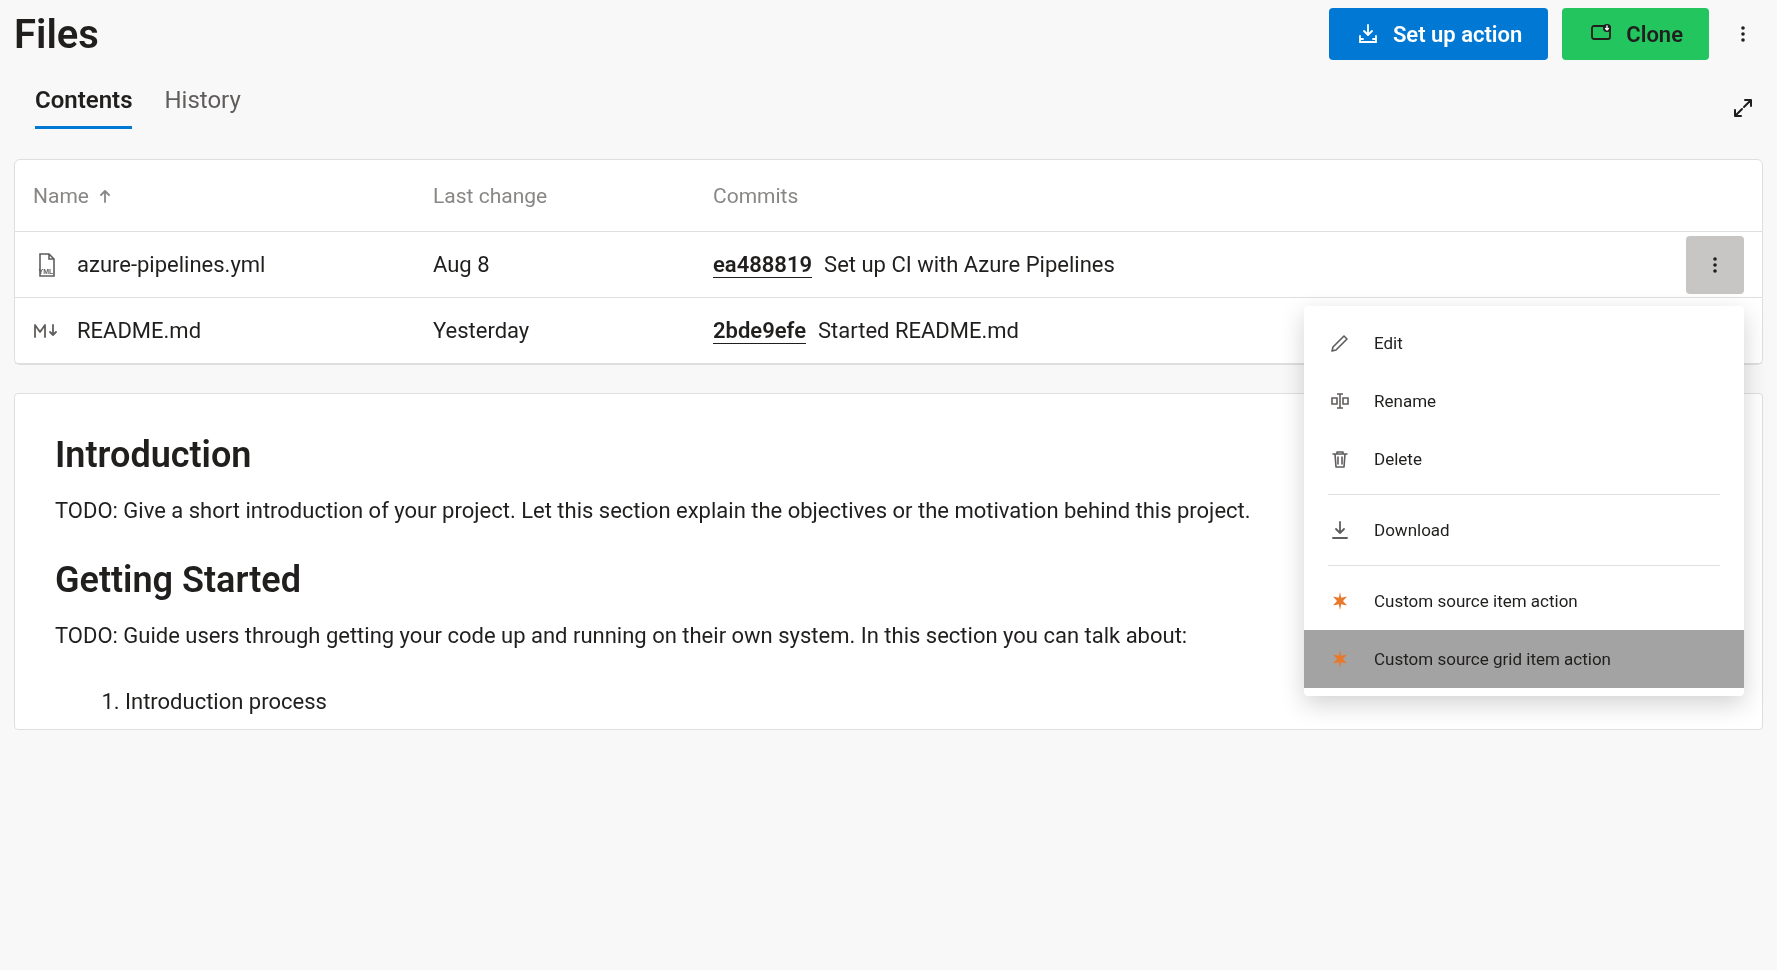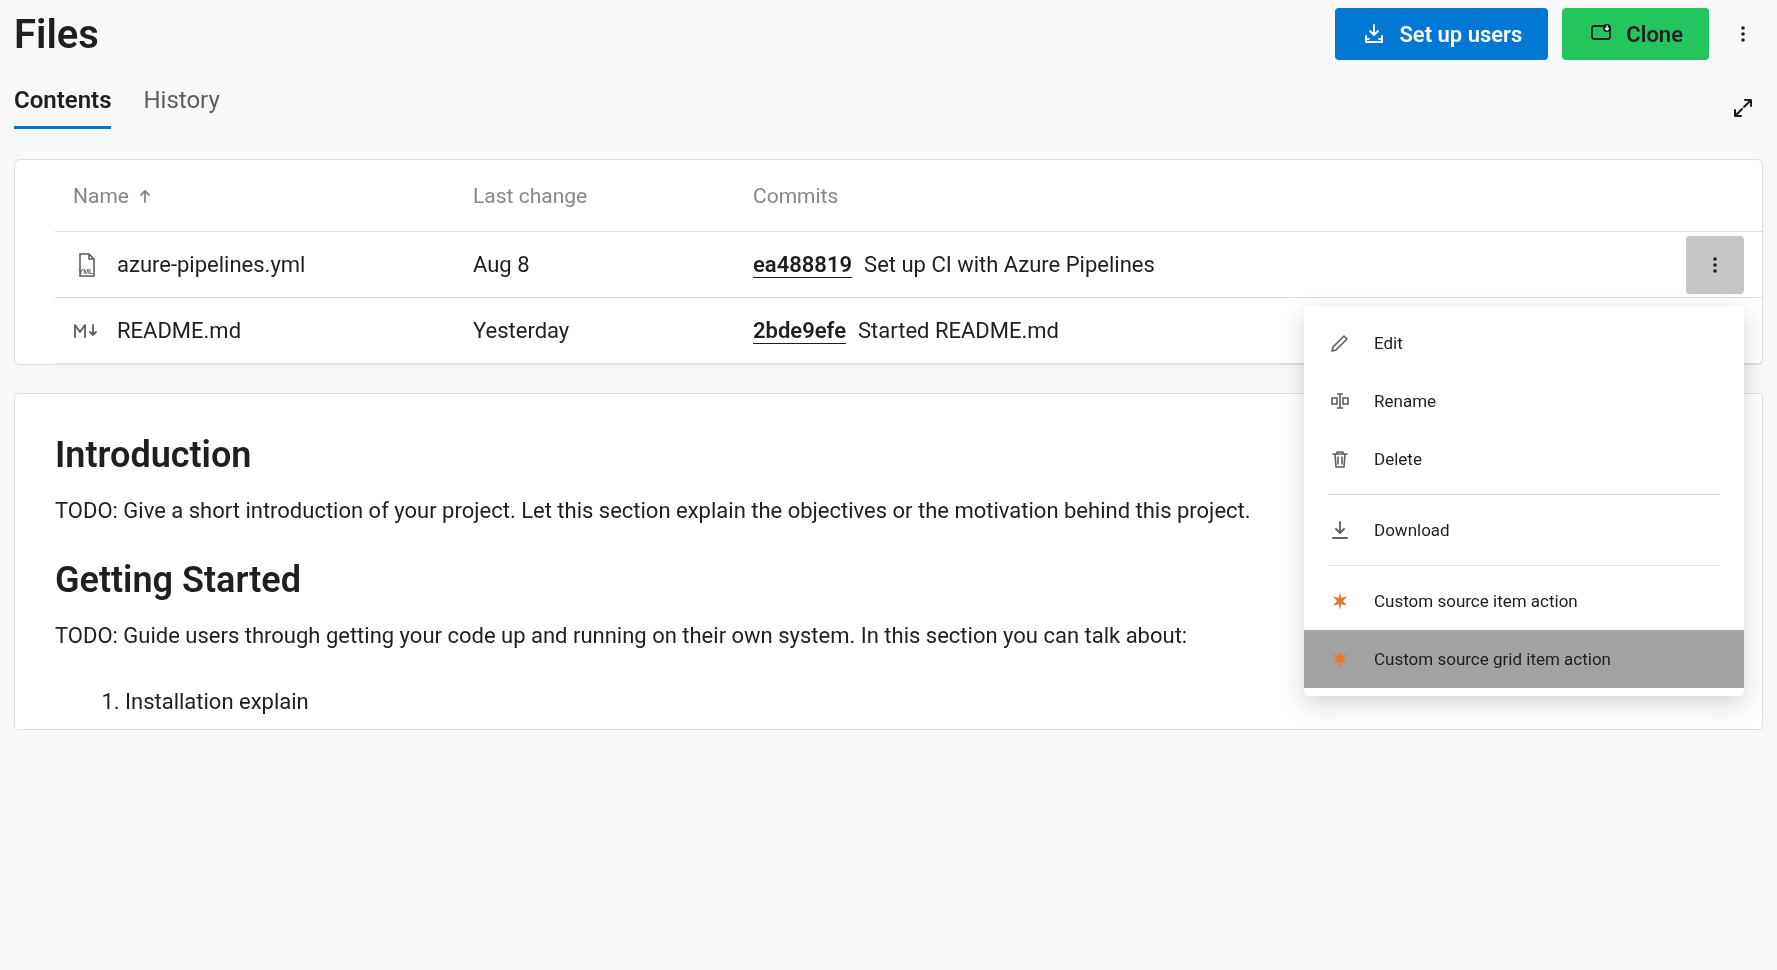--- a/index.html
+++ b/index.html
@@ -66,20 +66,21 @@
     
     .tabs-row {
       display: flex;
       align-items: center;
       justify-content: space-between;
       margin-top: 18px;
     }
     .tabs {
       display: flex;
       gap: 32px;
+      margin-left: 21px;
     }
     .tab {
       font-size: 24px;
       font-weight: 400;
       color: #605e5c;
       padding-bottom: 12px;
       cursor: pointer;
       border-bottom: 3px solid transparent;
     }
     .tab.active {
@@ -89,21 +90,20 @@
     }
 
     
     .file-card {
       background: #fff;
       border: 1px solid #e1dfdd;
       border-radius: 6px;
       margin-top: 30px;
       overflow: visible;
       position: relative;
-      padding-left: 40px;
     }
     .file-header, .file-row {
       display: grid;
       grid-template-columns: 400px 280px 1fr 70px;
       align-items: center;
       padding: 0 18px;
     }
     .file-header {
       height: 72px;
       border-bottom: 1px solid #e1dfdd;
@@ -234,21 +234,21 @@
   <div class="header">
     <h1 class="page-title">Files</h1>
     <div class="header-actions">
       <button class="btn btn-primary">
         <span class="file-icon">
           <svg width="24" height="24" viewBox="0 0 24 24" fill="none" stroke="white" stroke-width="1.8">
             <path d="M12 3 v9 M8 9 l4 4 l4 -4" stroke-linecap="round" stroke-linejoin="round"></path>
             <path d="M4 14 v6 h16 v-6 M4 17 h3 M17 17 h3" stroke-linecap="round"></path>
           </svg>
         </span>
-        <span>Set up users</span>
+        <span>Set up action</span>
       </button>
       <button class="btn btn-secondary">
         <span class="file-icon">
           <svg width="24" height="24" viewBox="0 0 24 24" fill="none" stroke="#201f1e" stroke-width="1.8">
             <rect x="3" y="4" width="18" height="13" rx="2"></rect>
             <circle cx="18" cy="6" r="4" fill="#201f1e" stroke="none"></circle>
             <path d="M18 4 v4 M16.5 6.5 l1.5 1.5 l1.5 -1.5" stroke="white" stroke-width="1.4" stroke-linecap="round" stroke-linejoin="round"></path>
           </svg>
         </span>
         <span>Clone</span>
@@ -393,17 +393,17 @@
       </div>
     </div>
   </div>
 
   <div class="readme-card">
     <h1>Introduction</h1>
     <p>TODO: Give a short introduction of your project. Let this section explain the objectives or the motivation behind this project.</p>
     <h1>Getting Started</h1>
     <p>TODO: Guide users through getting your code up and running on their own system. In this section you can talk about:</p>
     <ol>
-      <li>Installation explain</li>
+      <li>Introduction process</li>
     </ol>
   </div>
 
 </div>
 
 </body></html>

